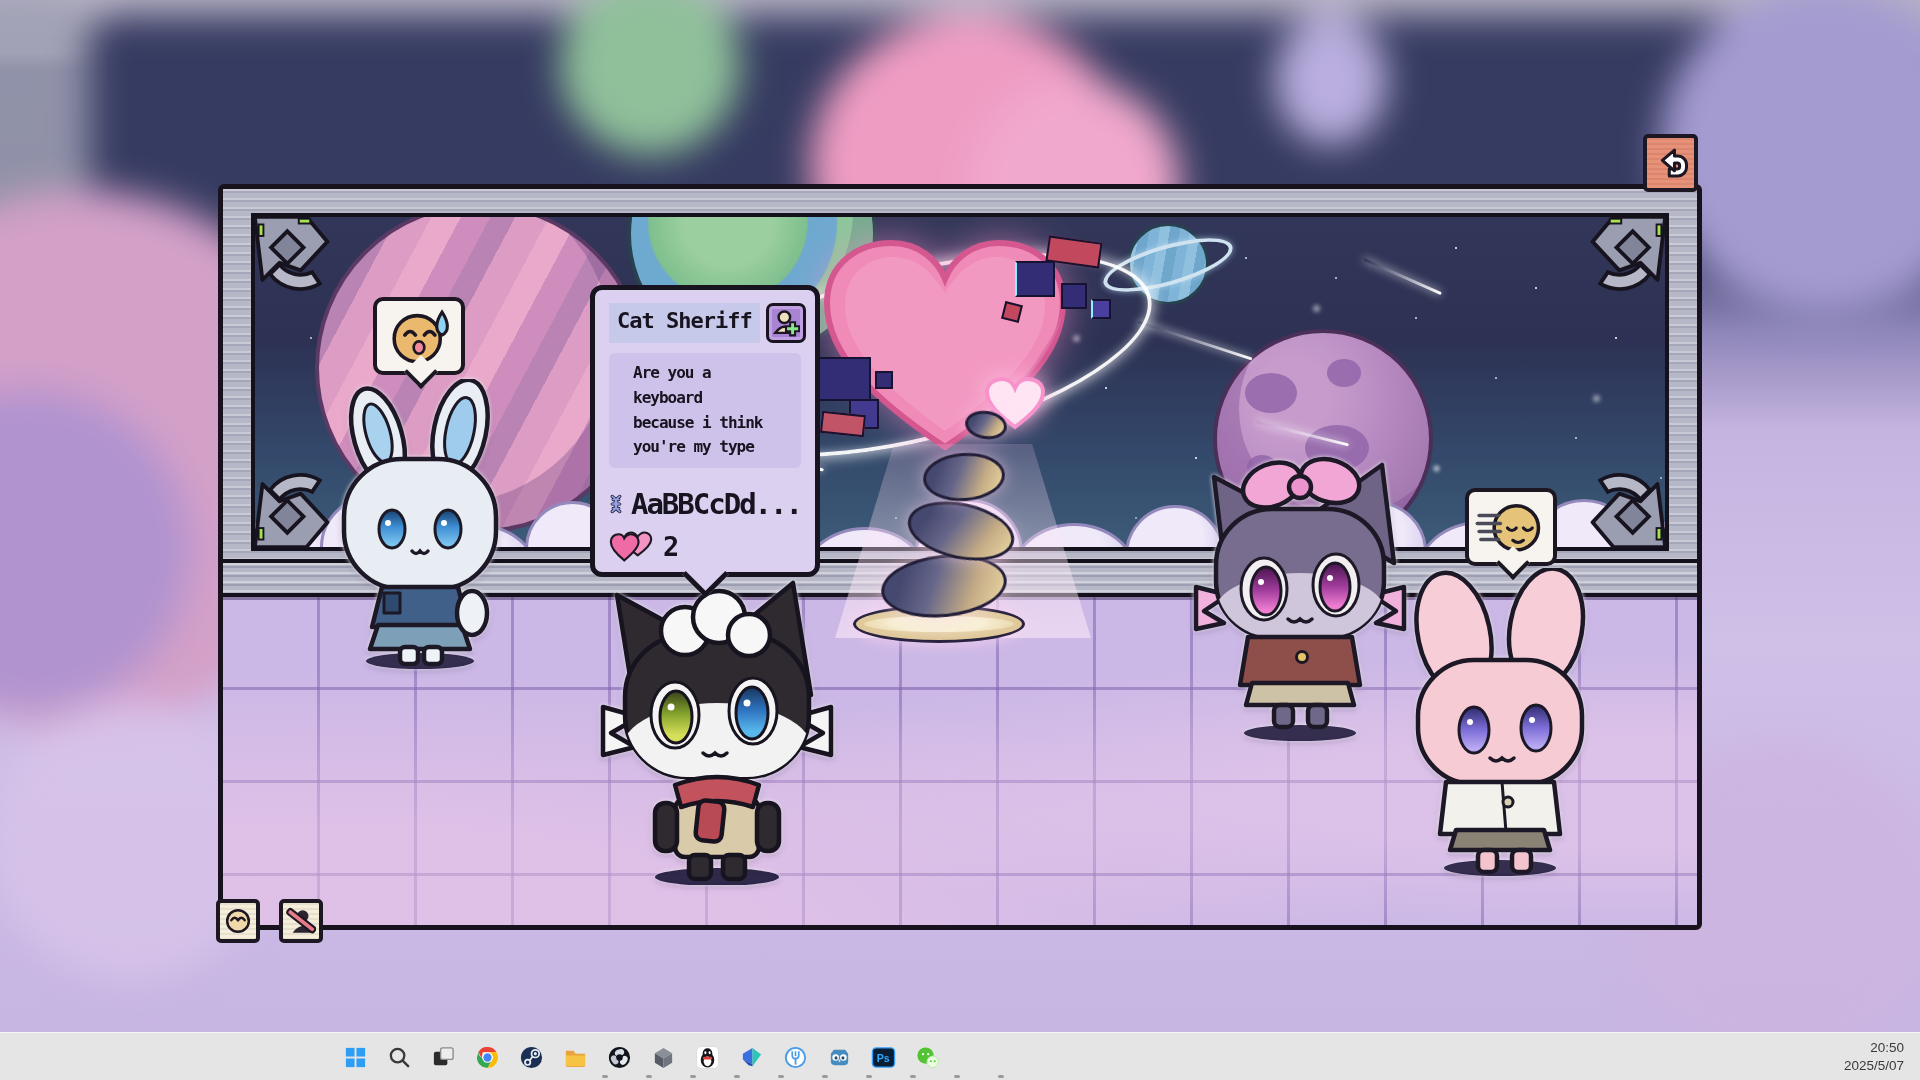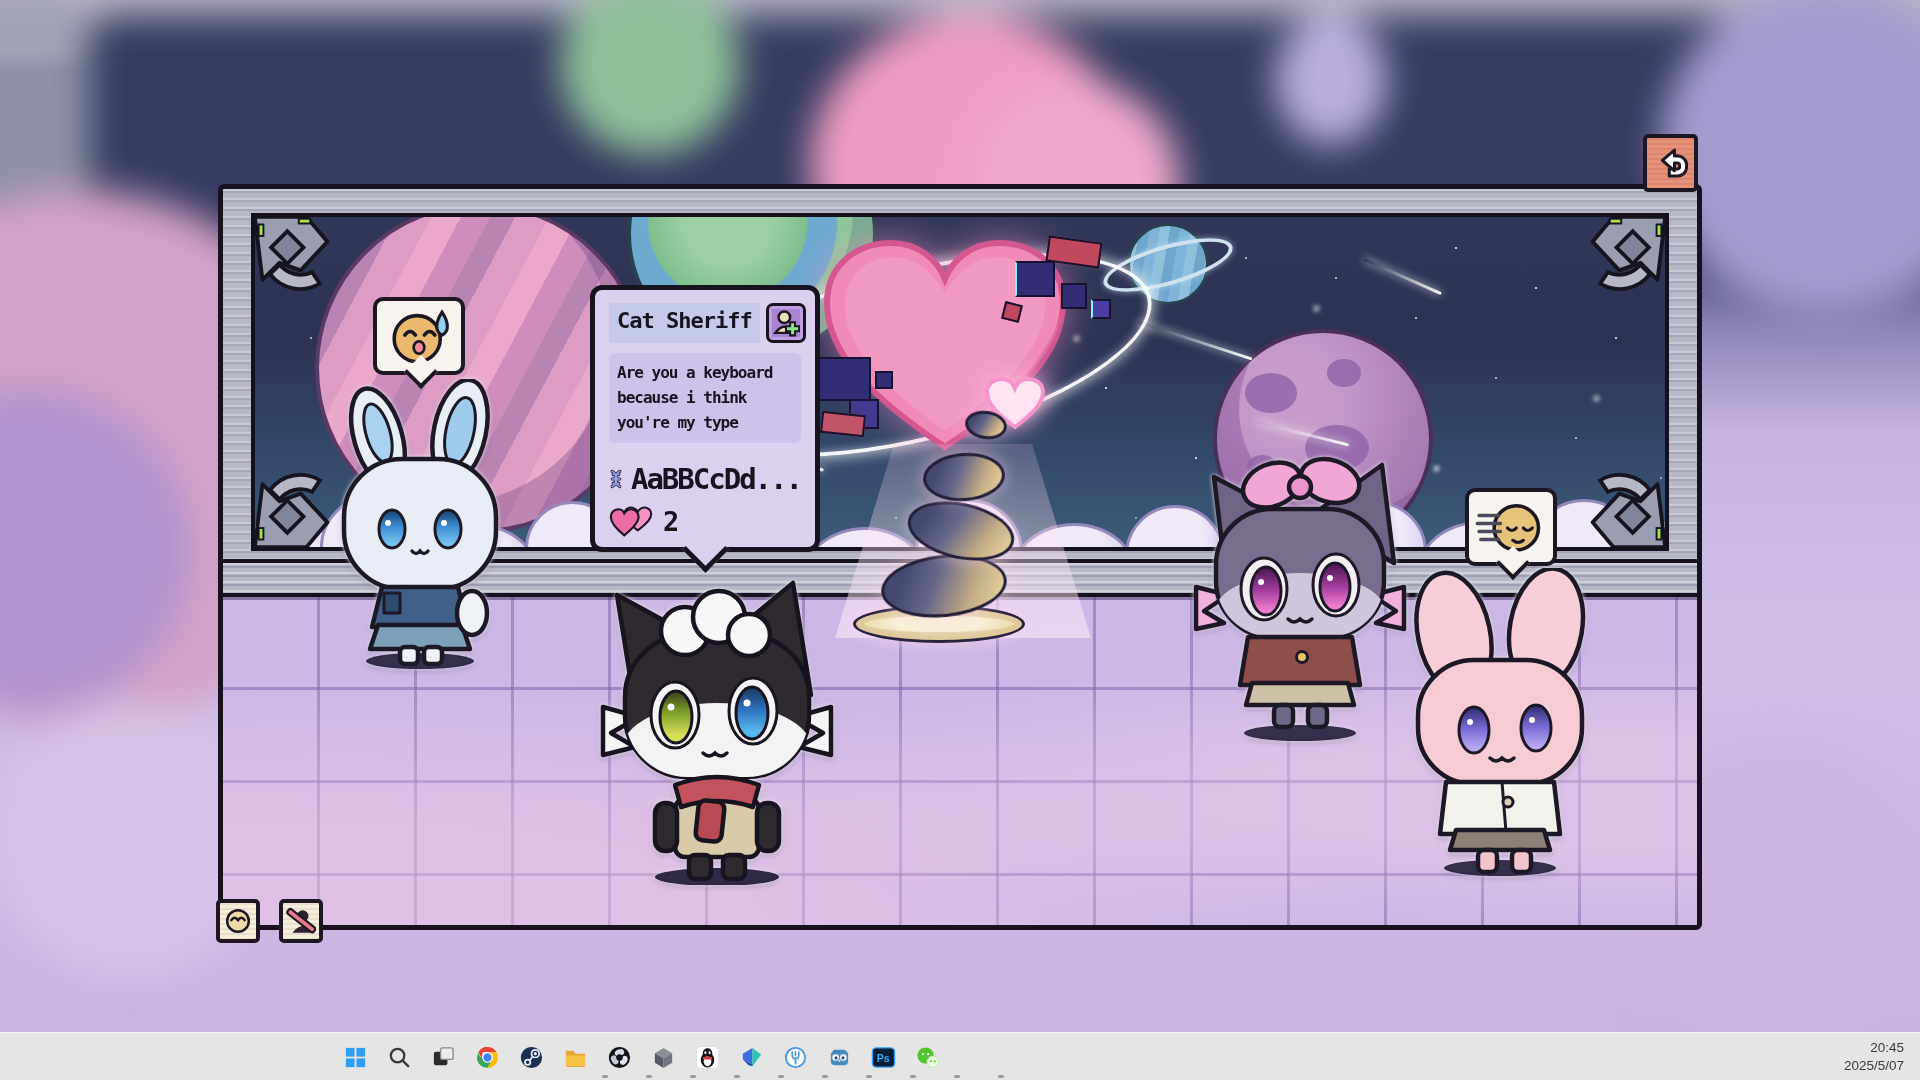--- a/index.html
+++ b/index.html
@@ -97,21 +97,21 @@
 
   .dialog { position:absolute; left:367px; top:96px; width:230px; z-index:15;
     background:#dbd0f0; border:5px solid #17131f; border-radius:12px; padding:13px 14px 10px 14px; color:#17131f; }
   .dialog::after { content:""; position:absolute; bottom:-19px; left:50%; width:28px; height:28px; margin-left:-16px;
     background:#dbd0f0; border-right:5px solid #17131f; border-bottom:5px solid #17131f; transform:rotate(45deg); }
   .dialog-header { display:flex; justify-content:space-between; margin-bottom:10px; }
   .dialog-title { background:#c6c9e9; padding:5px 8px; font-size:22px; font-weight:700; letter-spacing:-1px; white-space:nowrap; }
   .friend-btn { width:40px; height:40px; background:#a884d2; border:3px solid #17131f; border-radius:7px;
     display:flex; align-items:center; justify-content:center; cursor:pointer; flex:0 0 auto; margin-left:6px;
     box-shadow:inset 0 0 0 3px #c0a0e2; }
-  .dialog-message { background:#cfc2ea; border-radius:6px; padding:8px 8px; font-size:16px; font-weight:700;
+  .dialog-message { background:#cfc2ea; border-radius:6px; padding:8px 24px; font-size:16px; font-weight:700;
     line-height:1.55; white-space:pre-line; letter-spacing:-1px; }
   .dialog-gene { display:flex; align-items:center; gap:8px; margin-top:16px; }
   .gene-text { font-size:29px; font-weight:700; letter-spacing:-2px; }
   .dialog-likes { display:flex; align-items:center; gap:10px; margin-top:6px; }
   .likes-count { font-size:27px; font-weight:700; }
 
   
   .pix-btn { position:absolute; background:#f4eedb; border:4px solid #1c1722; border-radius:5px; z-index:20;
     display:flex; align-items:center; justify-content:center; cursor:pointer;
     background-image:repeating-linear-gradient(180deg, rgba(150,140,120,.15) 0 2px, transparent 2px 5px); }
@@ -637,16 +637,16 @@
   <div class="tb-dash" style="left:693px;"></div>
   <div class="tb-dash" style="left:737px;"></div>
   <div class="tb-dash" style="left:781px;"></div>
   <div class="tb-dash" style="left:825px;"></div>
   <div class="tb-dash" style="left:869px;"></div>
   <div class="tb-dash" style="left:913px;"></div>
   <div class="tb-dash" style="left:957px;"></div>
   <div class="tb-dash" style="left:1001px;"></div>
 
   <div class="tb-clock">
-    <span>20:45</span>
+    <span>20:50</span>
     <span>2025/5/07</span>
   </div>
 </div>
 
 </body></html>

